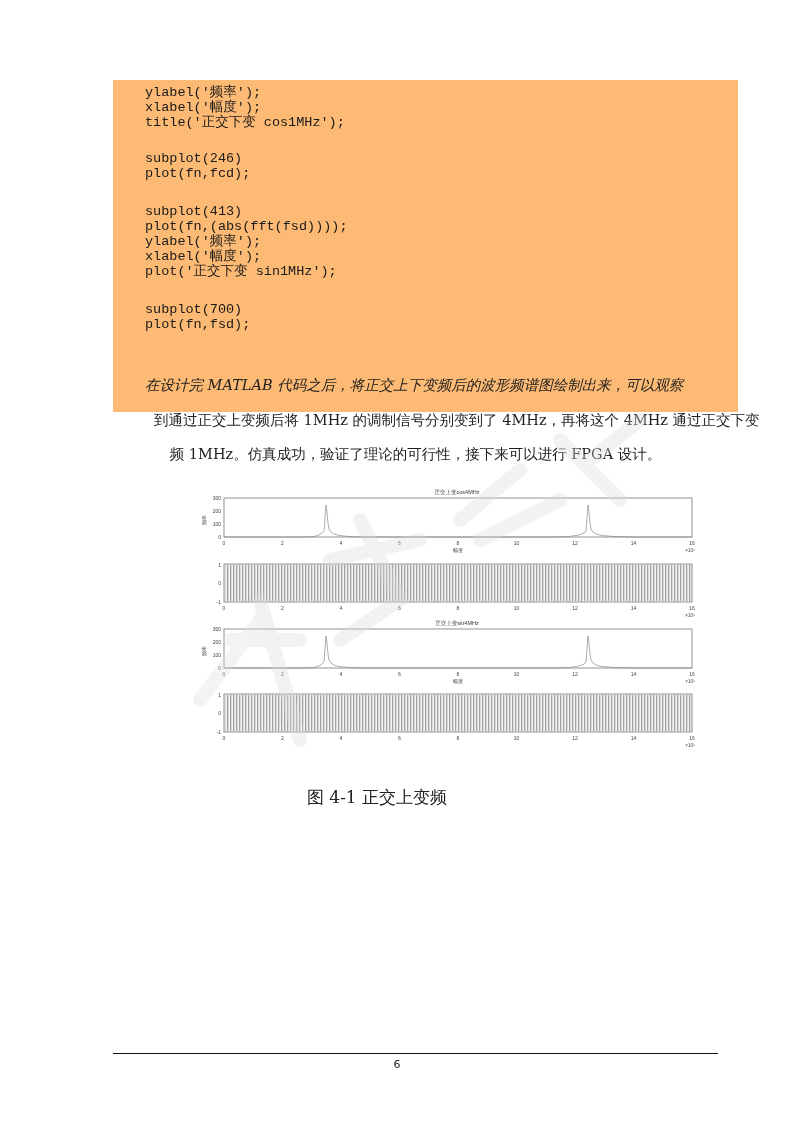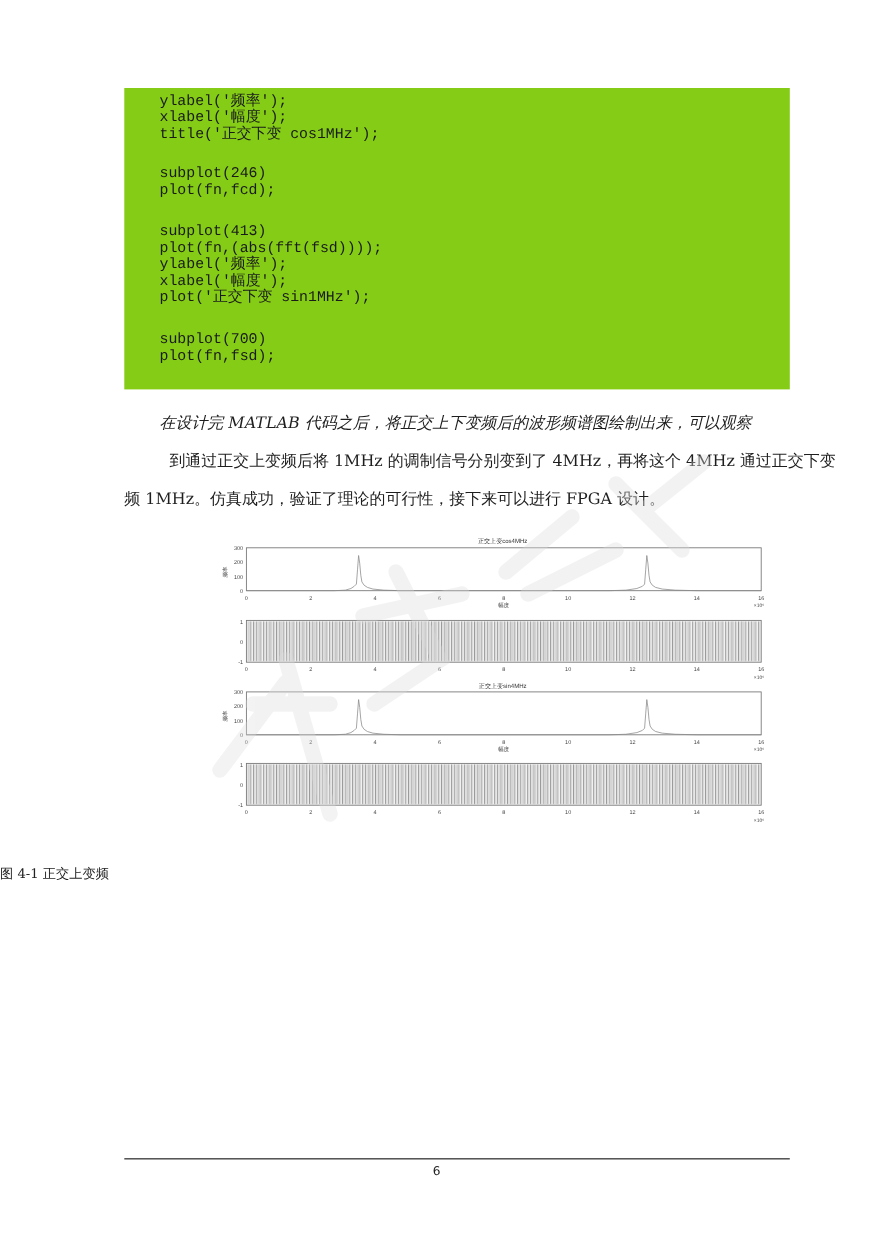--- a/index.html
+++ b/index.html
@@ -1,26 +1,26 @@
 <!DOCTYPE html>
 <html><head>
 <meta charset="utf-8">
 <style>
   html, body { margin: 0; padding: 0; background: #ffffff; }
   body { width: 794px; height: 1123px; position: relative; overflow: hidden;
          font-family: "DejaVu Serif", "Liberation Serif", serif; color: #222; }
-  .code-block { position: absolute; left: 113px; top: 80px; width: 605px; height: 274px;
-                background: #84cc16; }
+  .code-block { position: absolute; left: 113px; top: 80px; width: 605px; height: 332px;
+                background: #fdba74; padding-left: 20px; }
   .code-line { position: absolute; left: 32px; font-family: "Liberation Mono", "DejaVu Sans Mono", monospace;
                font-size: 13.5px; line-height: 15px; color: #1a1a1a; white-space: pre; }
   .para { position: absolute; left: 113px; width: 605px; font-size: 14.5px; color: #1e1e1e;
           white-space: nowrap; line-height: 20px; }
   .figure { position: absolute; left: 196px; top: 486px; width: 515px; height: 268px; }
-  .caption { position: absolute; left: 0; width: 754px; top: 786px; text-align: left;
-             font-size: 12px; color: #222; }
+  .caption { position: absolute; left: 0; width: 754px; top: 786px; text-align: center;
+             font-size: 17px; color: #222; }
   .footer-line { position: absolute; left: 113px; top: 1053px; width: 605px; height: 1px; background: #111; }
   .page-num { position: absolute; left: 0; width: 794px; top: 1058px; text-align: center;
               font-family: "DejaVu Sans", sans-serif; font-size: 11px; color: #222; }
   .watermark { position: absolute; left: 0; top: 0; width: 794px; height: 1123px; pointer-events: none; }
   svg text { font-family: "Liberation Sans", sans-serif; }
 </style>
 </head>
 <body>
 
 <div class="code-block">
@@ -36,21 +36,21 @@
   <div class="code-line" style="top:154px">ylabel('频率');</div>
   <div class="code-line" style="top:169px">xlabel('幅度');</div>
   <div class="code-line" style="top:184px">plot('正交下变 sin1MHz');</div>
   <div class="code-line" style="top:199px"></div>
   <div class="code-line" style="top:222px">subplot(700)</div>
   <div class="code-line" style="top:237px">plot(fn,fsd);</div>
 </div>
 
 <div class="para" style="top:375px; left:145px;font-style:italic;">在设计完 MATLAB 代码之后，将正交上下变频后的波形频谱图绘制出来，可以观察</div>
 <div class="para" style="top:410px;margin-left:41px;">到通过正交上变频后将 1MHz 的调制信号分别变到了 4MHz，再将这个 4MHz 通过正交下变</div>
-<div class="para" style="top:444px;">频 1MHz。仿真成功，验证了理论的可行性，接下来可以进行 FPGA 设计。</div>
+<div class="para" style="top:444px;text-align:center;">频 1MHz。仿真成功，验证了理论的可行性，接下来可以进行 FPGA 设计。</div>
 
 <div class="figure">
   <svg width="515" height="268" viewBox="0 0 515 268">
 
     <g transform="translate(28,12)">
       <text x="233" y="-4" font-size="5.5" text-anchor="middle" fill="#333">正交上变cos4MHz</text>
       <rect x="0" y="0" width="468" height="39" fill="none" stroke="#777" stroke-width="0.8"></rect>
       <g fill="#444" font-size="5" text-anchor="end">
         <text x="-3" y="2">300</text>
           <text x="-3" y="15">200</text>

